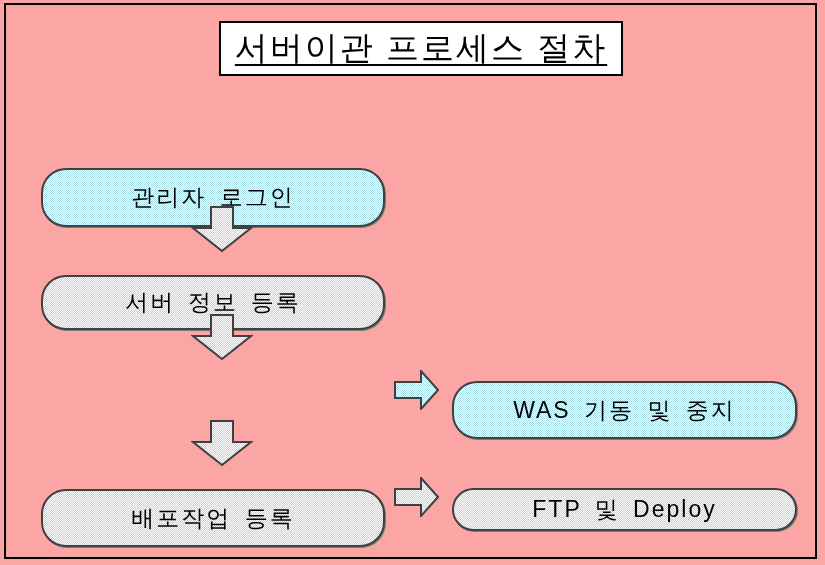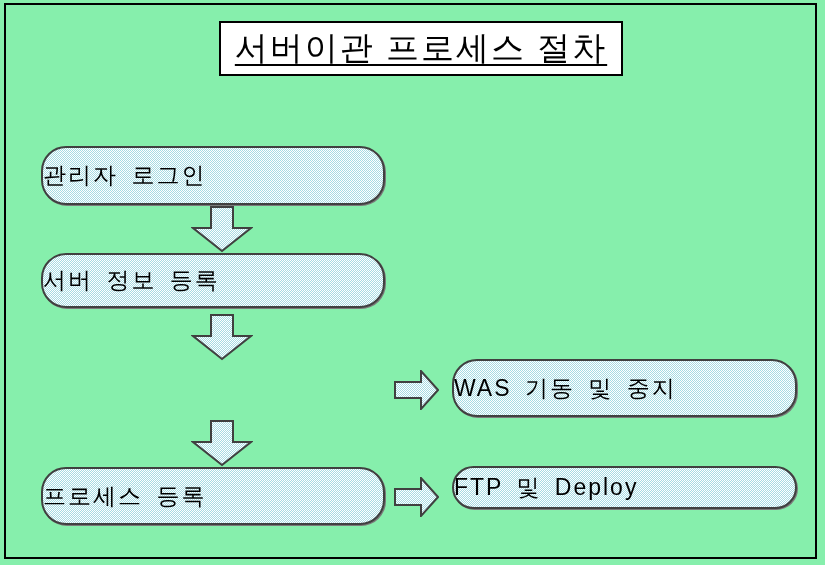--- a/index.html
+++ b/index.html
@@ -5,21 +5,21 @@
   html, body {
     margin: 0;
     padding: 0;
     background: #ffffff;
     font-family: "Liberation Sans", "DejaVu Sans", sans-serif;
   }
   .canvas {
     position: relative;
     width: 825px;
     height: 565px;
-    background: #86efac;
+    background: #fca5a5;
     overflow: hidden;
   }
   .frame {
     position: absolute;
     left: 4px;
     top: 3px;
     width: 813px;
     height: 556px;
     border: 2px solid #000000;
     box-sizing: border-box;
@@ -54,30 +54,32 @@
     
     background-color: #ffffff;
     background-image:
       linear-gradient(45deg, #a6dbe3 25%, transparent 25%, transparent 75%, #a6dbe3 75%),
       linear-gradient(45deg, #a6dbe3 25%, #ffffff 25%, #ffffff 75%, #a6dbe3 75%);
     background-size: 2px 2px;
     background-position: 0 0, 1px 1px;
     box-shadow: 1px 1px 0 #7a7a7a;
     display: flex;
     align-items: center;
+    justify-content: center;
+    margin-top: 22px;
   }
   .node span {
     font-size: 23px;
     letter-spacing: 2px;
     word-spacing: 5px;
     color: #000000;
     white-space: nowrap;
   }
   .n-main-0 { left: 41px;  top: 146px; width: 344px; height: 59px; }
-  .n-main-1 { left: 41px;  top: 253px; width: 344px; height: 55px; }
+  .n-main-1 { left: 41px;  top: 253px; width: 344px; height: 55px; font-family: Liberation Serif, serif; }
   .n-main-2 { left: 41px;  top: 361px; width: 344px; height: 57px; }
   .n-main-3 { left: 41px;  top: 467px; width: 344px; height: 58px; }
   .n-side-0 { left: 452px; top: 359px; width: 345px; height: 58px; }
   .n-side-1 { left: 452px; top: 466px; width: 345px; height: 43px; }
   .arrow {
     position: absolute;
     display: block;
   }
   .a-down-0 { left: 191px; top: 206px; }
   .a-down-1 { left: 191px; top: 314px; }
@@ -122,21 +124,21 @@
   <svg class="arrow a-down-1" width="62" height="47" viewBox="0 0 62 47">
     <path d="M20,1 L42,1 L42,22 L60,22 L31,45 L2,22 L20,22 Z" fill="url(#dither)" stroke="#404040" stroke-width="2" stroke-linejoin="miter"></path>
   </svg>
 
 
   <svg class="arrow a-down-2" width="62" height="47" viewBox="0 0 62 47">
     <path d="M20,1 L42,1 L42,22 L60,22 L31,45 L2,22 L20,22 Z" fill="url(#dither)" stroke="#404040" stroke-width="2" stroke-linejoin="miter"></path>
   </svg>
 
   <div class="node n-main-3">
-    <span>프로세스 등록</span>
+    <span>배포작업 등록</span>
   </div>
 
   <svg class="arrow a-right-0" width="45" height="40" viewBox="0 0 45 40">
     <path d="M1,12 L27,12 L27,1 L44,20 L27,39 L27,28 L1,28 Z" fill="url(#dither)" stroke="#404040" stroke-width="2" stroke-linejoin="miter"></path>
   </svg>
 
   <div class="node n-side-0">
     <span>WAS 기동 및 중지</span>
   </div>
 

